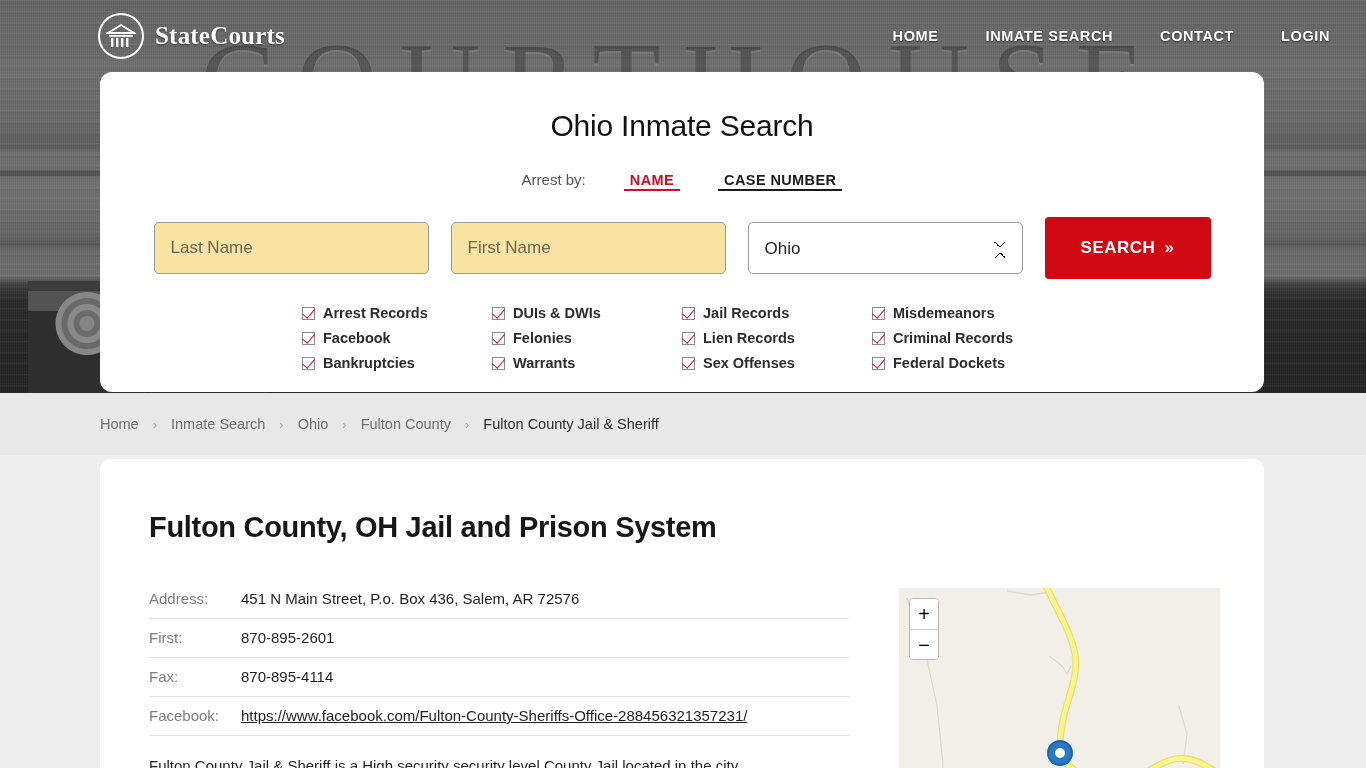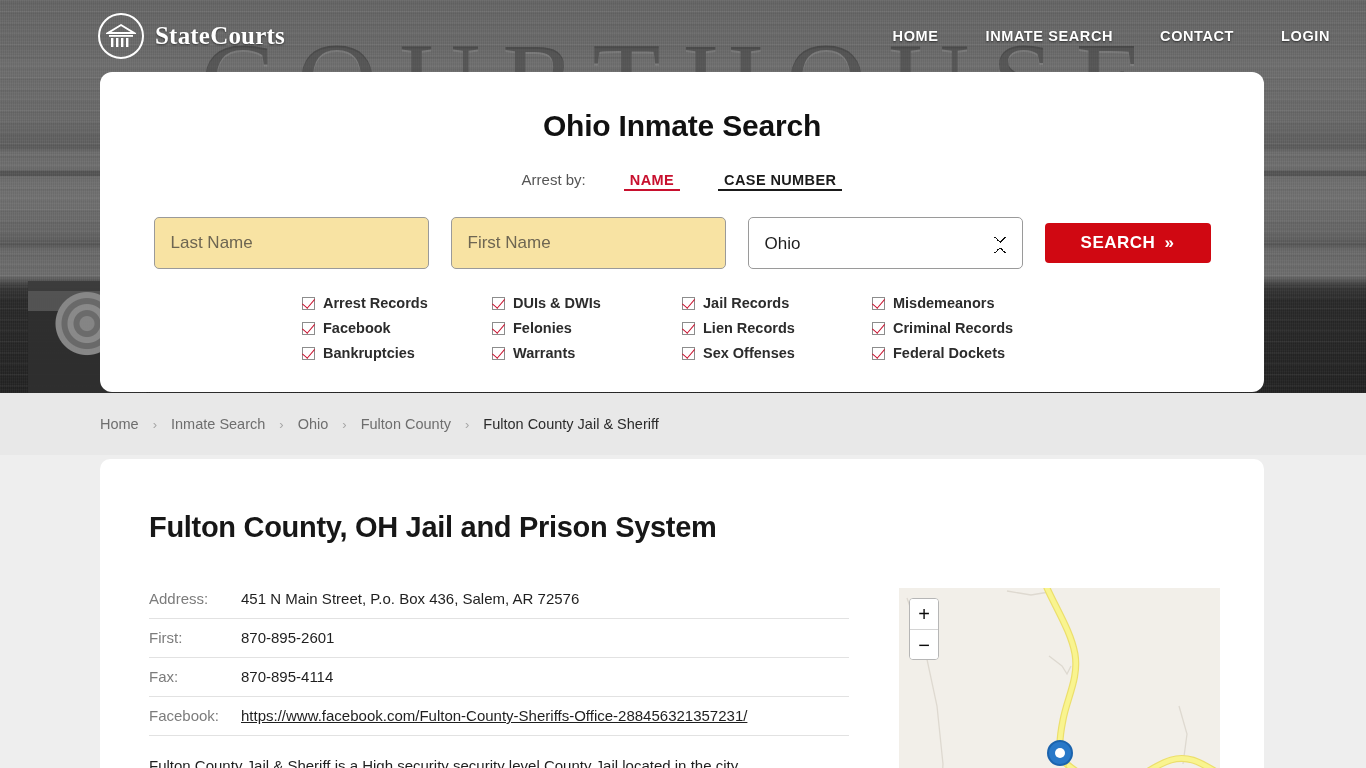--- a/index.html
+++ b/index.html
@@ -126,21 +126,21 @@
     left: 100px; top: 72px;
     width: 1164px; height: 320px;
     background: #ffffff;
     border-radius: 12px;
     z-index: 5;
     padding: 26px 0 0;
   }
   .card-title {
     text-align: center;
     font-size: 30px;
-    font-weight: bold;
+    font-weight: normal;
     color: #111111;
     letter-spacing: -0.2px;
     margin: 11px 0 0;
   }
   .searchby-row {
     display: flex; align-items: baseline; justify-content: center;
     gap: 38px;
     margin-top: 28px;
   }
   .searchby-label { color: #555555; font-size: 15px; }
@@ -185,21 +185,21 @@
       linear-gradient(135deg, transparent 50%, #111 50%, #111 62%, transparent 62%),
       linear-gradient(45deg, transparent 38%, #111 38%, #111 50%, transparent 50%);
     background-position:
       calc(100% - 22px) 19px, calc(100% - 16px) 19px,
       calc(100% - 22px) 29px, calc(100% - 16px) 29px;
     background-size: 6px 6px, 6px 6px, 6px 6px, 6px 6px;
     background-repeat: no-repeat;
     cursor: pointer;
   }
   .search-btn {
-    width: 166px; height: 40px;
+    width: 166px; height: 62px;
     background: #d00812;
     color: #ffffff;
     border: 0; border-radius: 4px;
     font-family: inherit;
     font-size: 17px; font-weight: bold; letter-spacing: .5px;
     cursor: pointer;
     display: flex; align-items: center; justify-content: center; gap: 9px;
   }
 
   .checks {

